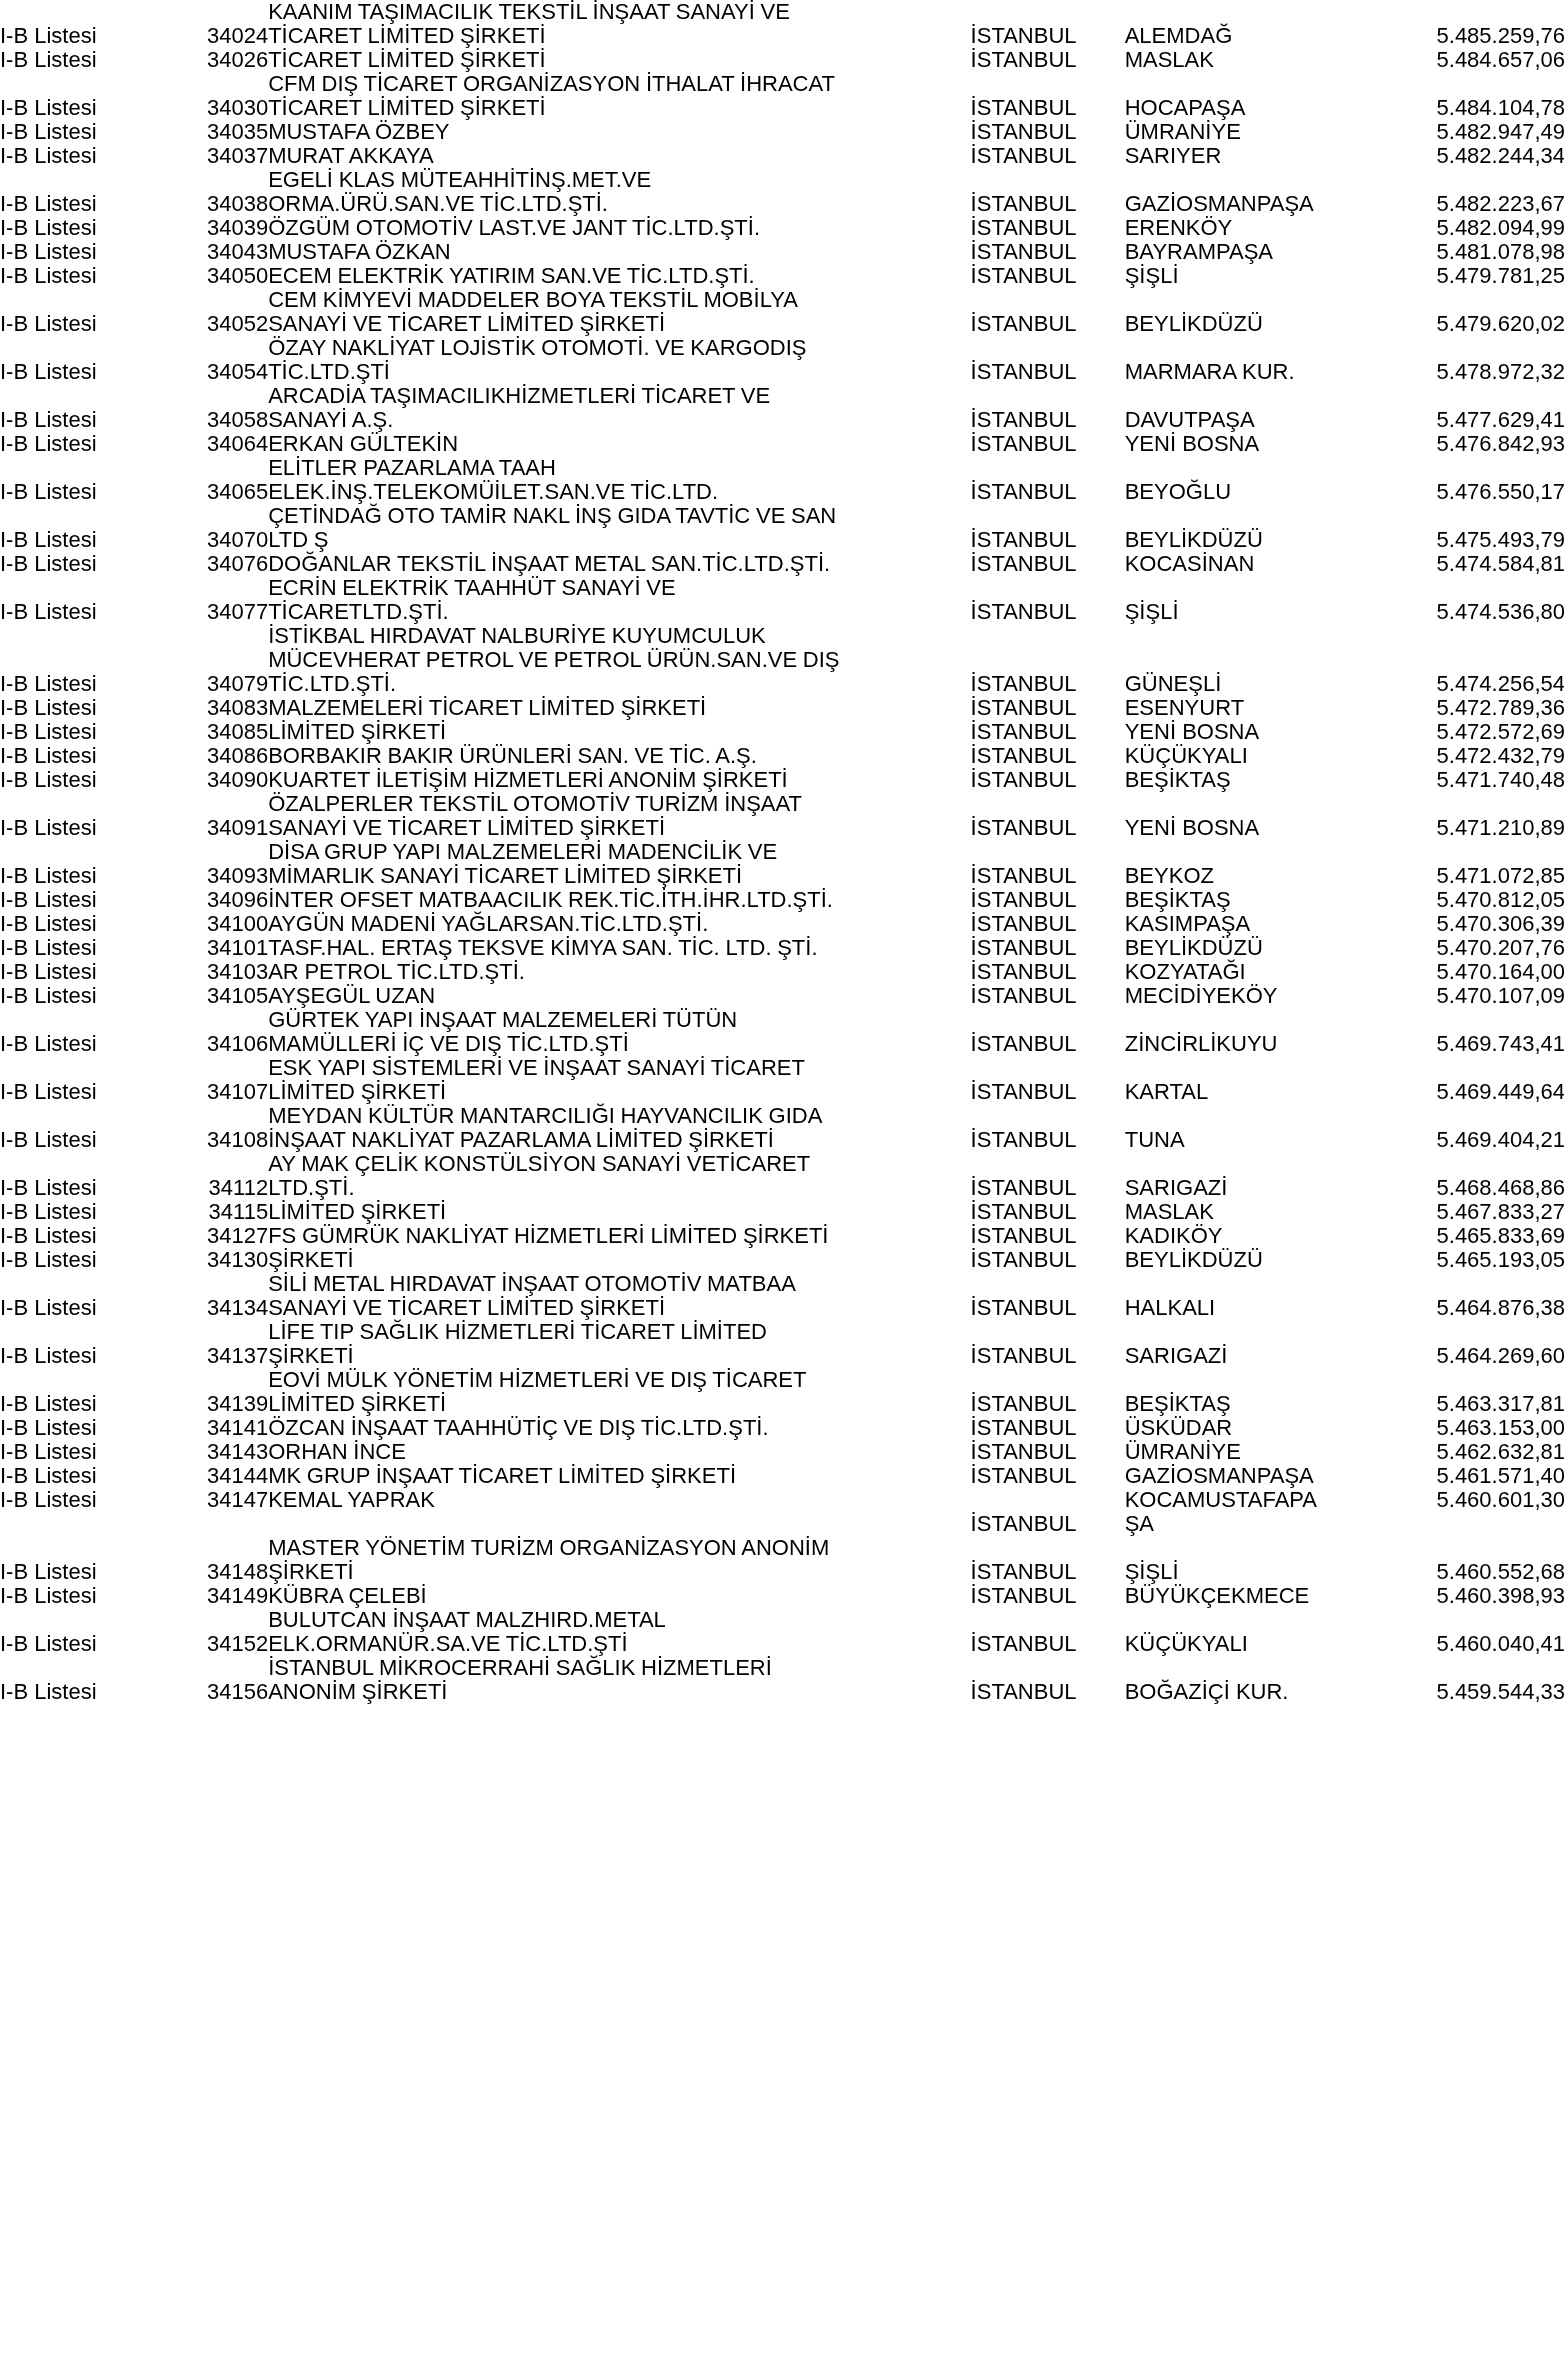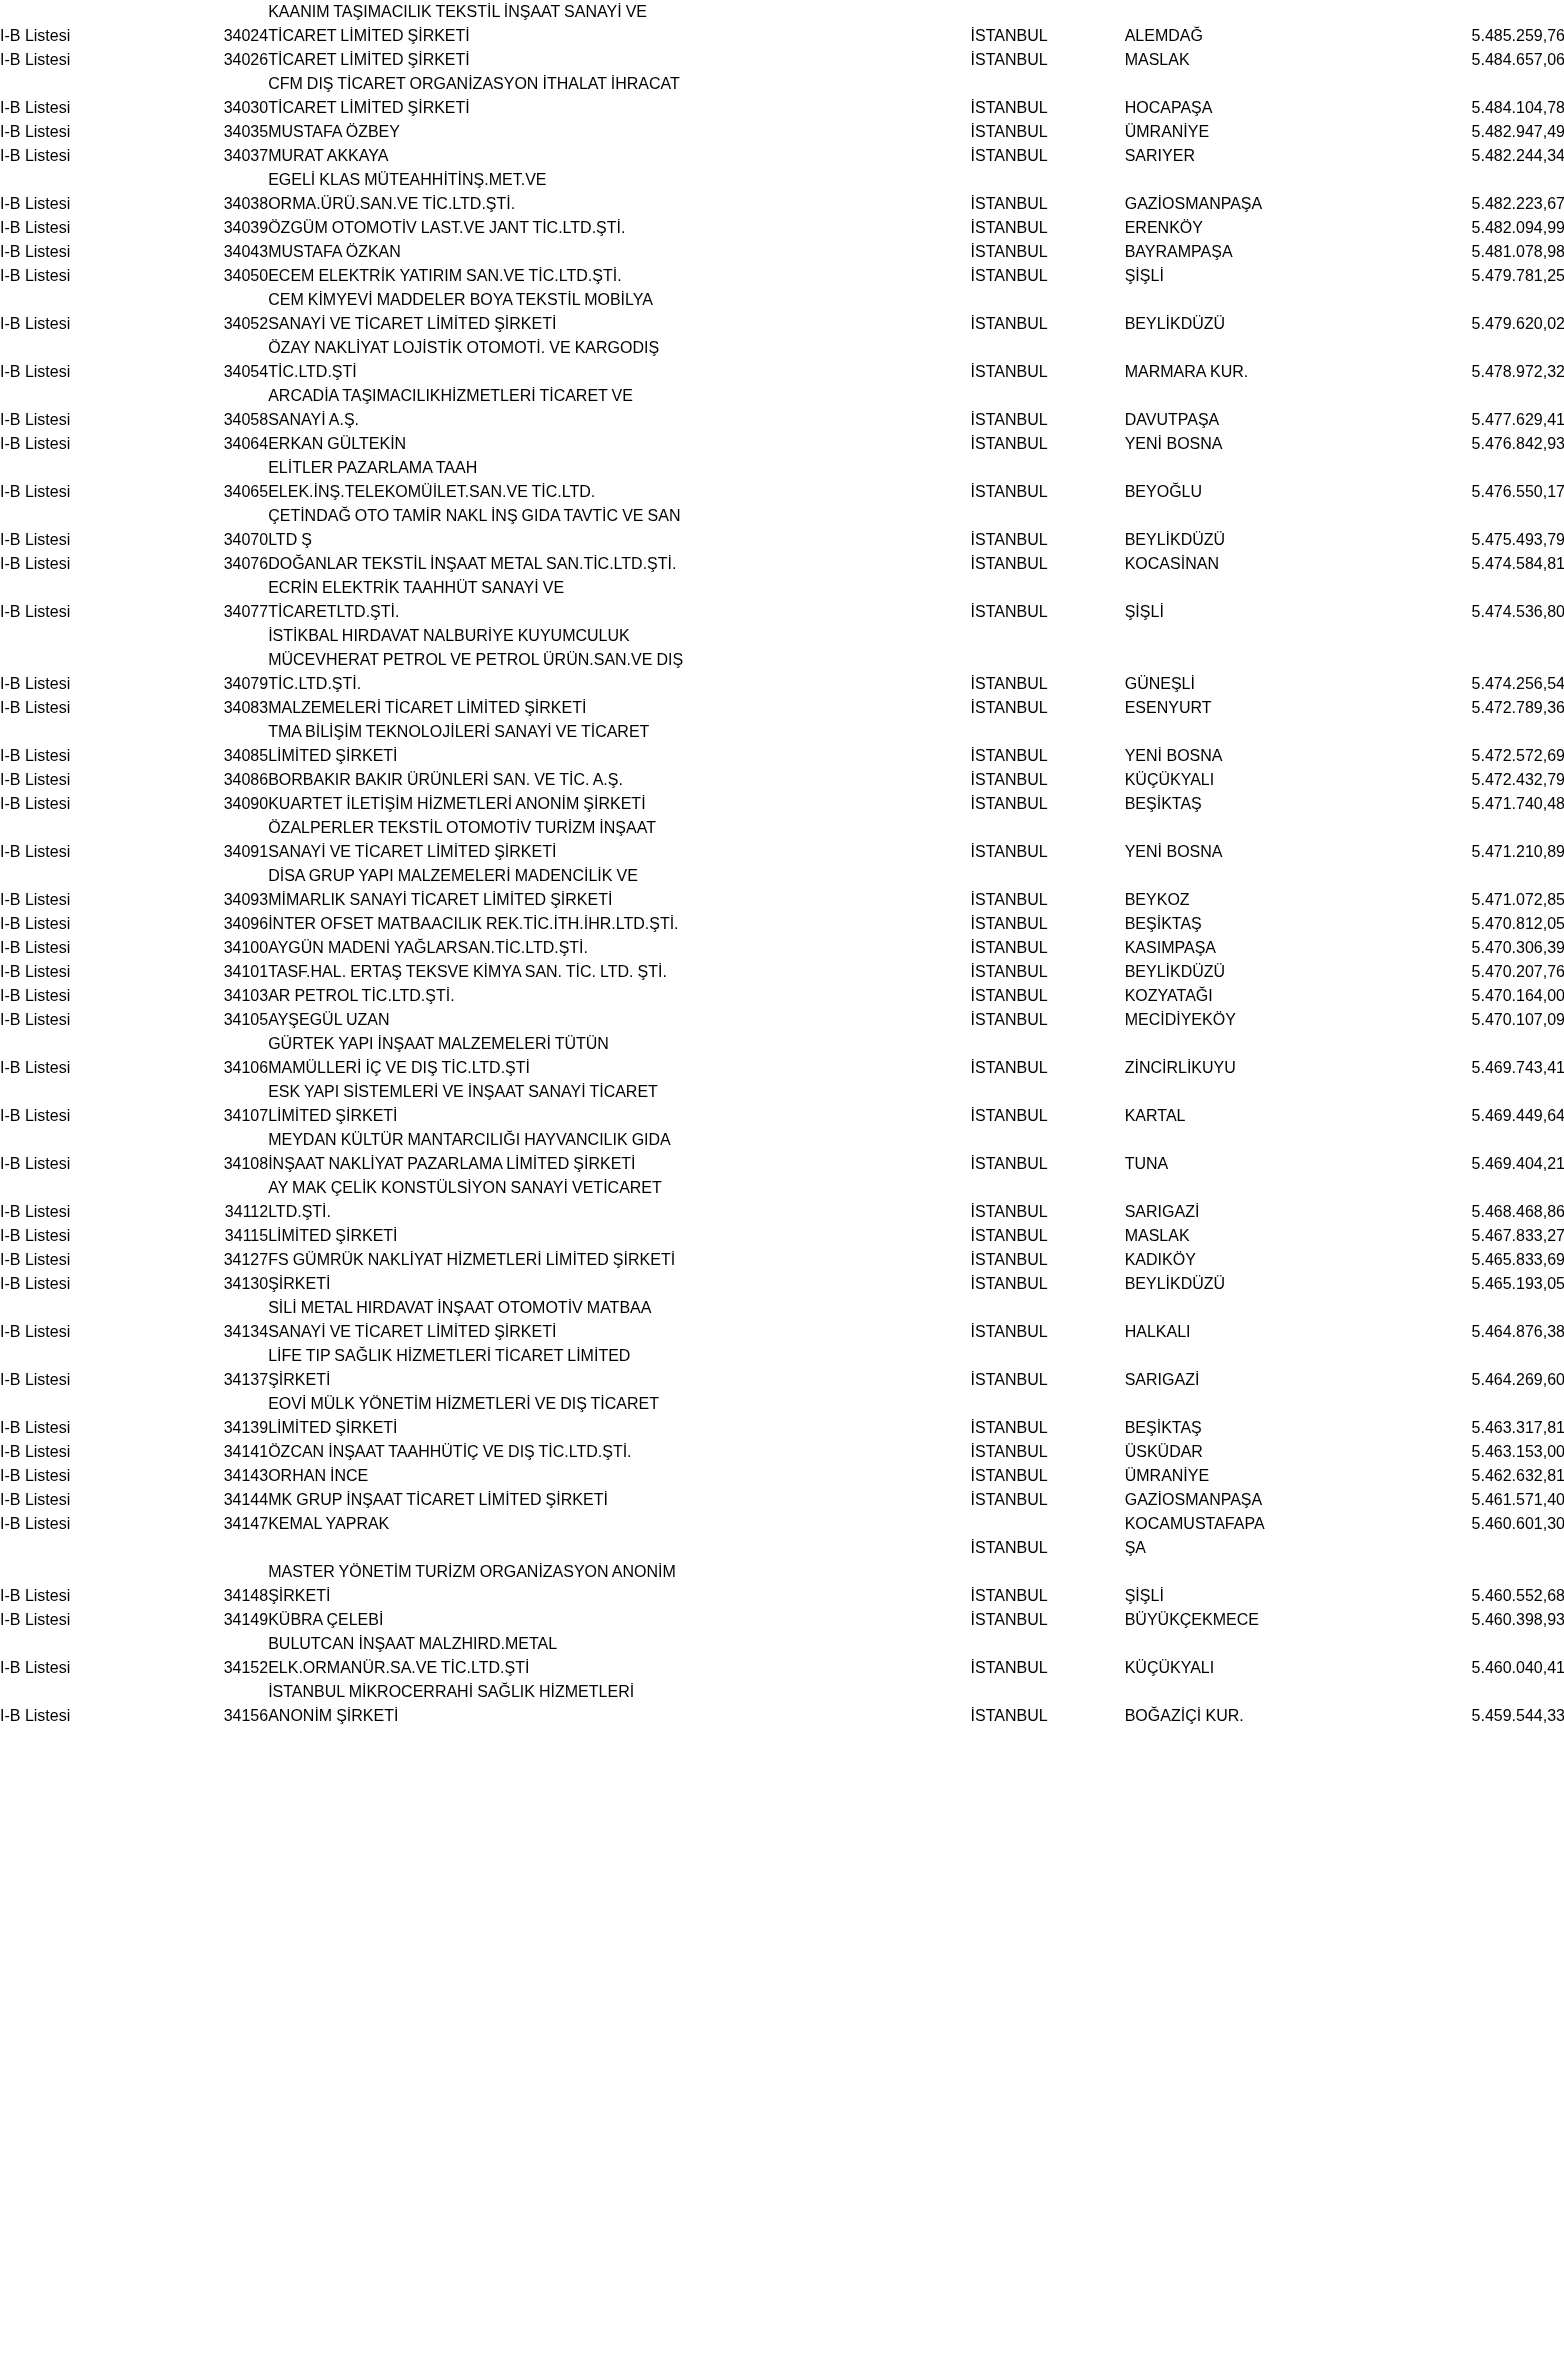--- a/index.html
+++ b/index.html
@@ -18,21 +18,21 @@
     min-height: 2354px;
     position: relative;
     box-sizing: border-box;
     padding: 0;
     background: #ffffff;
   }
   table.listing {
     width: 1565px;
     border-collapse: collapse;
     table-layout: fixed;
-    font-size: 16px;
+    font-size: 22px;
     line-height: 1.22;
   }
   table.listing td {
     padding: 0;
     margin: 0;
     vertical-align: bottom;
     white-space: nowrap;
     overflow: visible;
   }
   
@@ -683,40 +683,20 @@
           </td>
           <td class="dist-cell">
             <span class="lh">ESENYURT</span>
           </td>
           <td class="amt-cell">
             <span class="lh">5.472.789,36</span>
           </td>
         </tr>
         <tr class="row">
           <td class="list-cell">
-            <span class="lh"></span>
-          </td>
-          <td class="no-cell">
-            <span class="lh"></span>
-          </td>
-          <td class="name-cell">
-            <span class="lh">TMA BİLİŞİM TEKNOLOJİLERİ SANAYİ VE TİCARET</span>
-          </td>
-          <td class="city-cell">
-            <span class="lh"></span>
-          </td>
-          <td class="dist-cell">
-            <span class="lh"></span>
-          </td>
-          <td class="amt-cell">
-            <span class="lh"></span>
-          </td>
-        </tr>
-        <tr class="row">
-          <td class="list-cell">
             <span class="lh">I-B Listesi</span>
           </td>
           <td class="no-cell">
             <span class="lh">34085</span>
           </td>
           <td class="name-cell">
             <span class="lh">LİMİTED ŞİRKETİ</span>
           </td>
           <td class="city-cell">
             <span class="lh">İSTANBUL</span>

